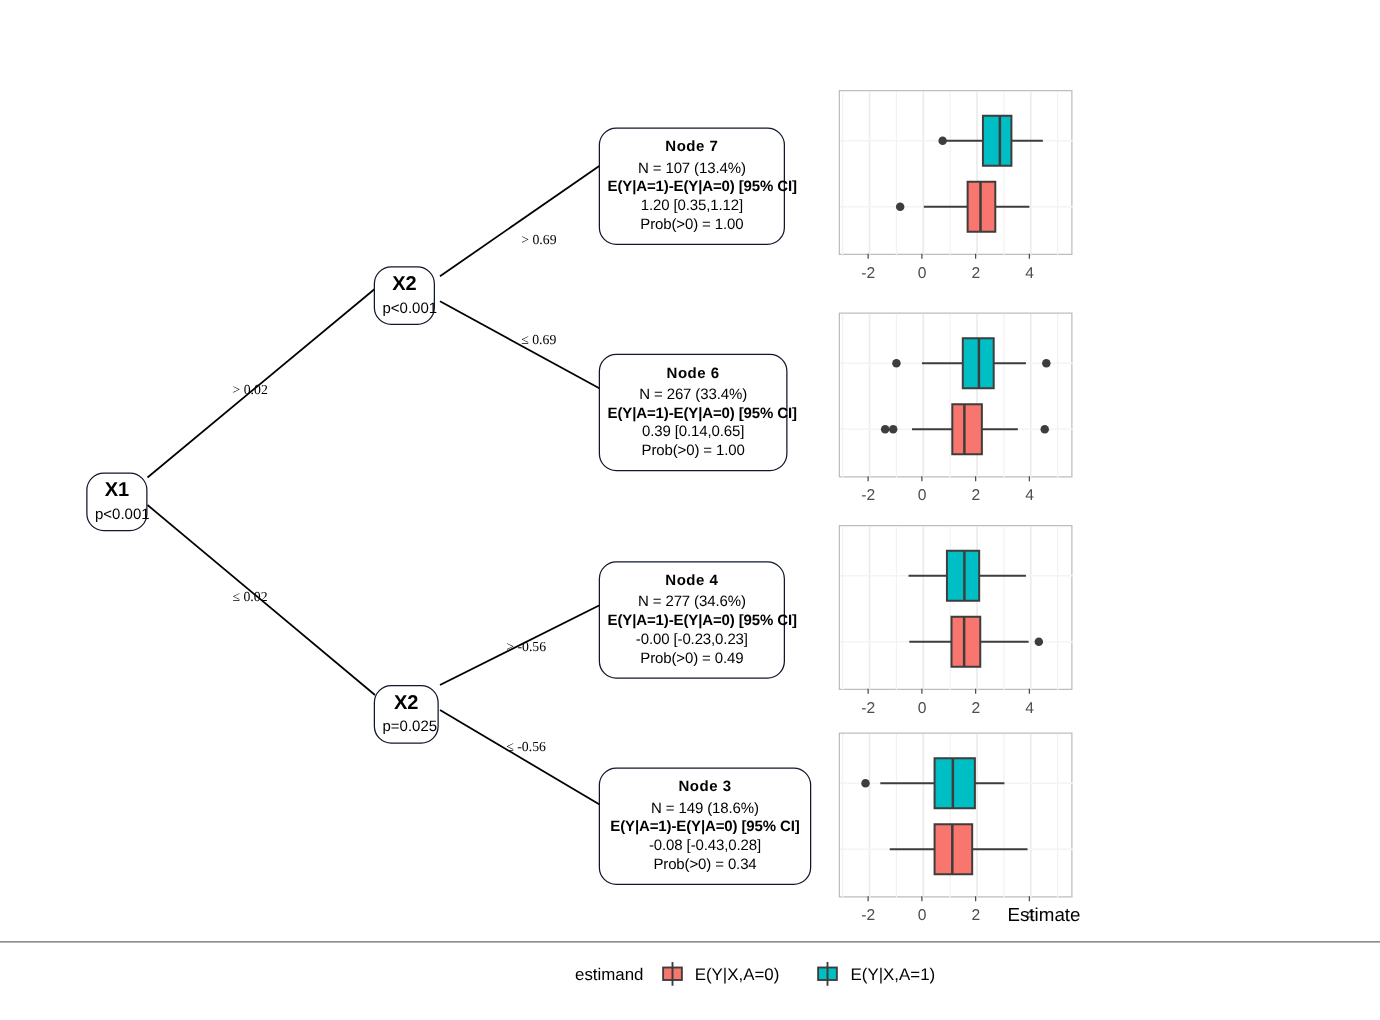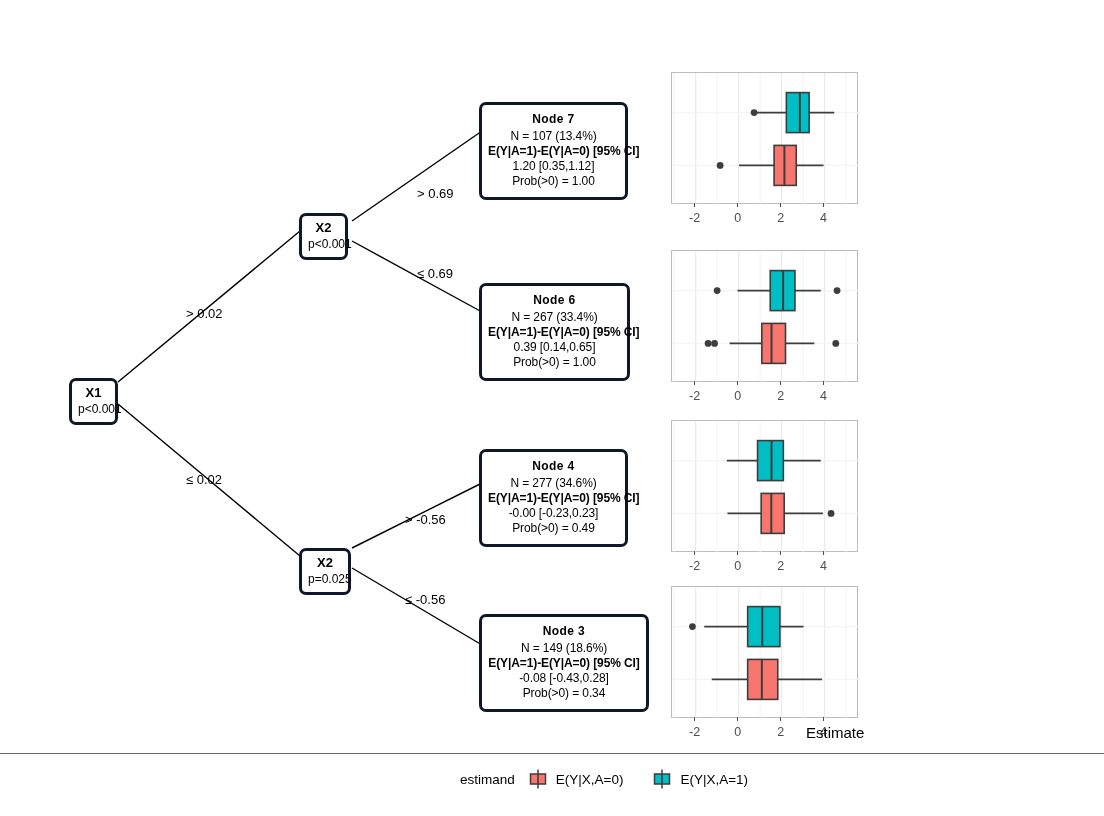--- a/index.html
+++ b/index.html
@@ -26,56 +26,57 @@
   .tree-svg {
     position: absolute;
     left: 0; top: 0;
     width: 660px;
     height: 740px;
   }
   .node-box {
     position: absolute;
     box-sizing: border-box;
     background: #ffffff;
-    border: 3px solid #0f172a;
-    border-radius: 7px;
+    border: 1px solid #0f172a;
+    border-radius: 14px;
     text-align: center;
     line-height: 1.25;
     color: #000;
   }
   .inner-node {
     font-size: 11.5px;
     padding: 4px 6px 5px 6px;
   }
   .inner-node .nvar {
     font-weight: bold;
-    font-size: 13px;
+    font-size: 16px;
     display: block;
   }
   .inner-node .npval {
     font-size: 12px;
     display: block;
     margin-top: 1px;
   }
   .leaf-node {
     font-size: 12px;
     padding: 7px 6px 8px 6px;
     letter-spacing: -0.1px;
   }
   .leaf-node .lt {
     display: block;
     white-space: nowrap;
   }
   .leaf-node .lt.b { font-weight: bold; }
   .leaf-node .lt.title { font-weight: bold; margin-bottom: 2px; letter-spacing: 0.4px;}
   .edge-label {
     position: absolute;
-    font-size: 13px;
+    font-size: 11px;
     color: #000;
     white-space: nowrap;
+    font-family: Liberation Serif, serif;
   }
 
   
   .panel {
     position: absolute;
     box-sizing: border-box;
     border: 1px solid #bdbdbd;
     background: #ffffff;
   }
   .panel-svg { display: block; }

